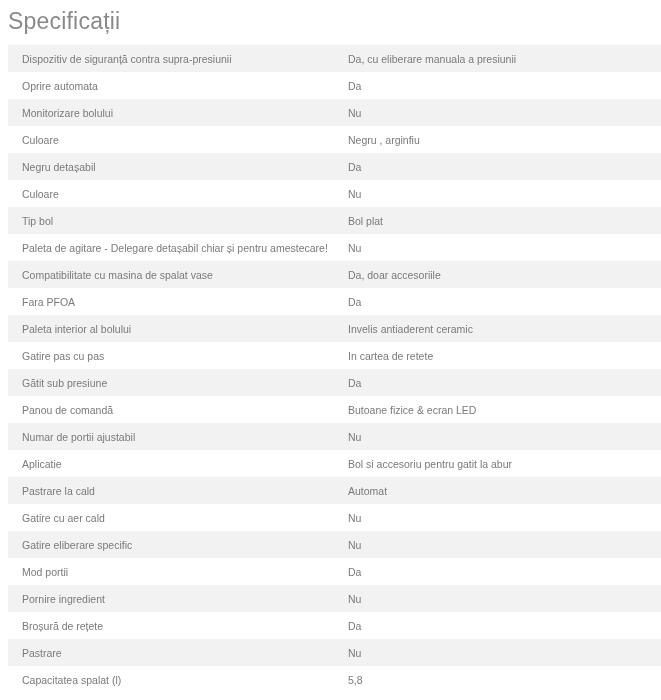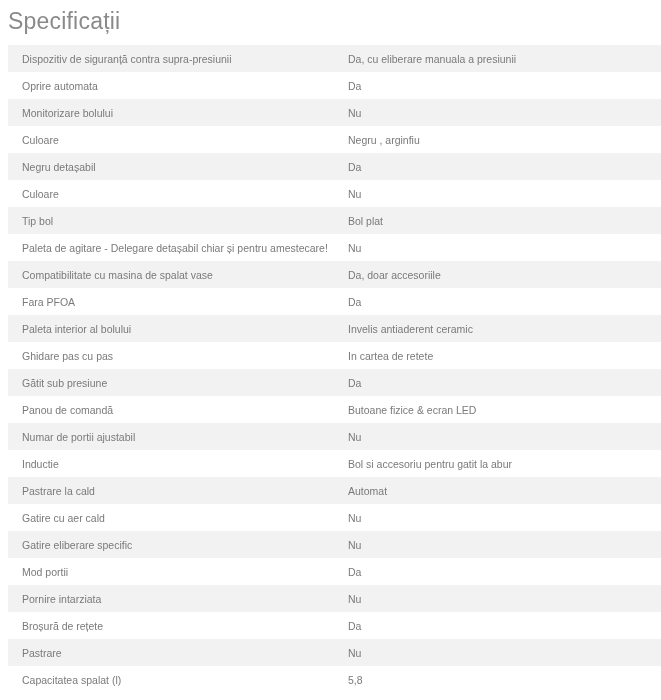--- a/index.html
+++ b/index.html
@@ -102,57 +102,57 @@
         </tr>
         <tr class="even">
           <td class="spec-name">Fara PFOA</td>
           <td class="spec-value">Da</td>
         </tr>
         <tr class="odd">
           <td class="spec-name">Paleta interior al bolului</td>
           <td class="spec-value">Invelis antiaderent ceramic</td>
         </tr>
         <tr class="even">
-          <td class="spec-name">Ghidare pas cu pas</td>
+          <td class="spec-name">Gatire pas cu pas</td>
           <td class="spec-value">In cartea de retete</td>
         </tr>
         <tr class="odd">
           <td class="spec-name">Gătit sub presiune</td>
           <td class="spec-value">Da</td>
         </tr>
         <tr class="even">
           <td class="spec-name">Panou de comandă</td>
           <td class="spec-value">Butoane fizice &amp; ecran LED</td>
         </tr>
         <tr class="odd">
           <td class="spec-name">Numar de portii ajustabil</td>
           <td class="spec-value">Nu</td>
         </tr>
         <tr class="even">
-          <td class="spec-name">Inductie</td>
+          <td class="spec-name">Aplicatie</td>
           <td class="spec-value">Bol si accesoriu pentru gatit la abur</td>
         </tr>
         <tr class="odd">
           <td class="spec-name">Pastrare la cald</td>
           <td class="spec-value">Automat</td>
         </tr>
         <tr class="even">
           <td class="spec-name">Gatire cu aer cald</td>
           <td class="spec-value">Nu</td>
         </tr>
         <tr class="odd">
           <td class="spec-name">Gatire eliberare specific</td>
           <td class="spec-value">Nu</td>
         </tr>
         <tr class="even">
           <td class="spec-name">Mod portii</td>
           <td class="spec-value">Da</td>
         </tr>
         <tr class="odd">
-          <td class="spec-name">Pornire intarziata</td>
+          <td class="spec-name">Pornire ingredient</td>
           <td class="spec-value">Nu</td>
         </tr>
         <tr class="even">
           <td class="spec-name">Broșură de rețete</td>
           <td class="spec-value">Da</td>
         </tr>
         <tr class="odd">
           <td class="spec-name">Pastrare</td>
           <td class="spec-value">Nu</td>
         </tr>

